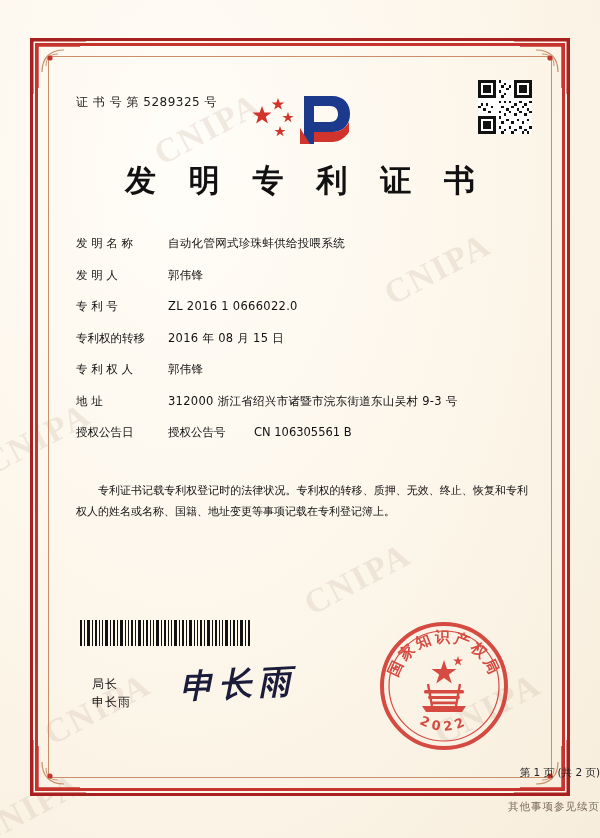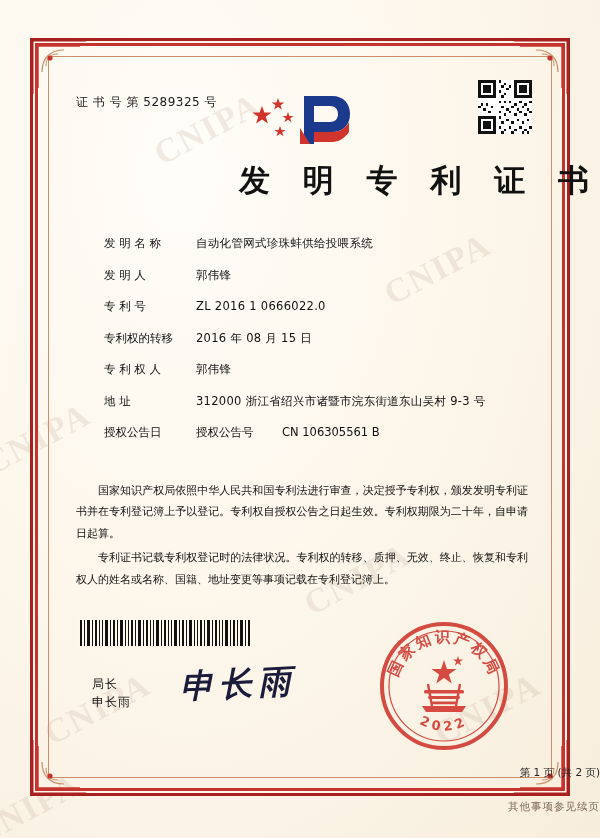--- a/index.html
+++ b/index.html
@@ -91,38 +91,37 @@
     color: #1a1a1a;
     font-family: "DejaVu Sans", sans-serif;
     letter-spacing: 0.5px;
   }
 
   
   .title {
     position: absolute;
     left: 0; right: 0;
     top: 160px;
-    text-align: right;
+    text-align: center;
     font-family: "DejaVu Serif", "Liberation Serif", serif;
     font-size: 31px;
     font-weight: bold;
     letter-spacing: 11px;
     color: #111;
     text-indent: 11px;
   }
 
   
   .fields {
     position: absolute;
     left: 76px;
     top: 236px;
     width: 452px;
     font-size: 11.5px;
     color: #111;
-    margin-left: 28px;
   }
   .row {
     display: flex;
     align-items: baseline;
     margin-bottom: 16.5px;
   }
   .row .lbl {
     width: 92px;
     flex: none;
     letter-spacing: 0px;
@@ -391,21 +390,20 @@
       <span class="val">312000 浙江省绍兴市诸暨市浣东街道东山吴村 9-3 号</span>
     </div>
     <div class="row two">
       <span class="lbl">授权公告日</span>
       <span class="lbl2">授权公告号</span>
       <span class="val2">CN 106305561 B</span>
     </div>
   </div>
 
   <div class="paras">
-    <p>国家知识产权局依照中华人民共和国专利法进行审查，决定授予专利权，颁发发明专利证书并在专利登记簿上予以登记。专利权自授权公告之日起生效。专利权期限为二十年，自申请日起算。</p>
     <p>专利证书记载专利权登记时的法律状况。专利权的转移、质押、无效、终止、恢复和专利权人的姓名或名称、国籍、地址变更等事项记载在专利登记簿上。</p>
   </div>
 
   <div class="barcode">
     <svg width="176" height="26" viewBox="0 0 176 26" shape-rendering="crispEdges">
       <rect width="176" height="26" fill="#fdf7ec"></rect>
       <g fill="#111">
         <rect x="2" y="0" width="2" height="26"></rect>
           <rect x="6" y="0" width="1" height="26"></rect>
         <rect x="9" y="0" width="3" height="26"></rect>

